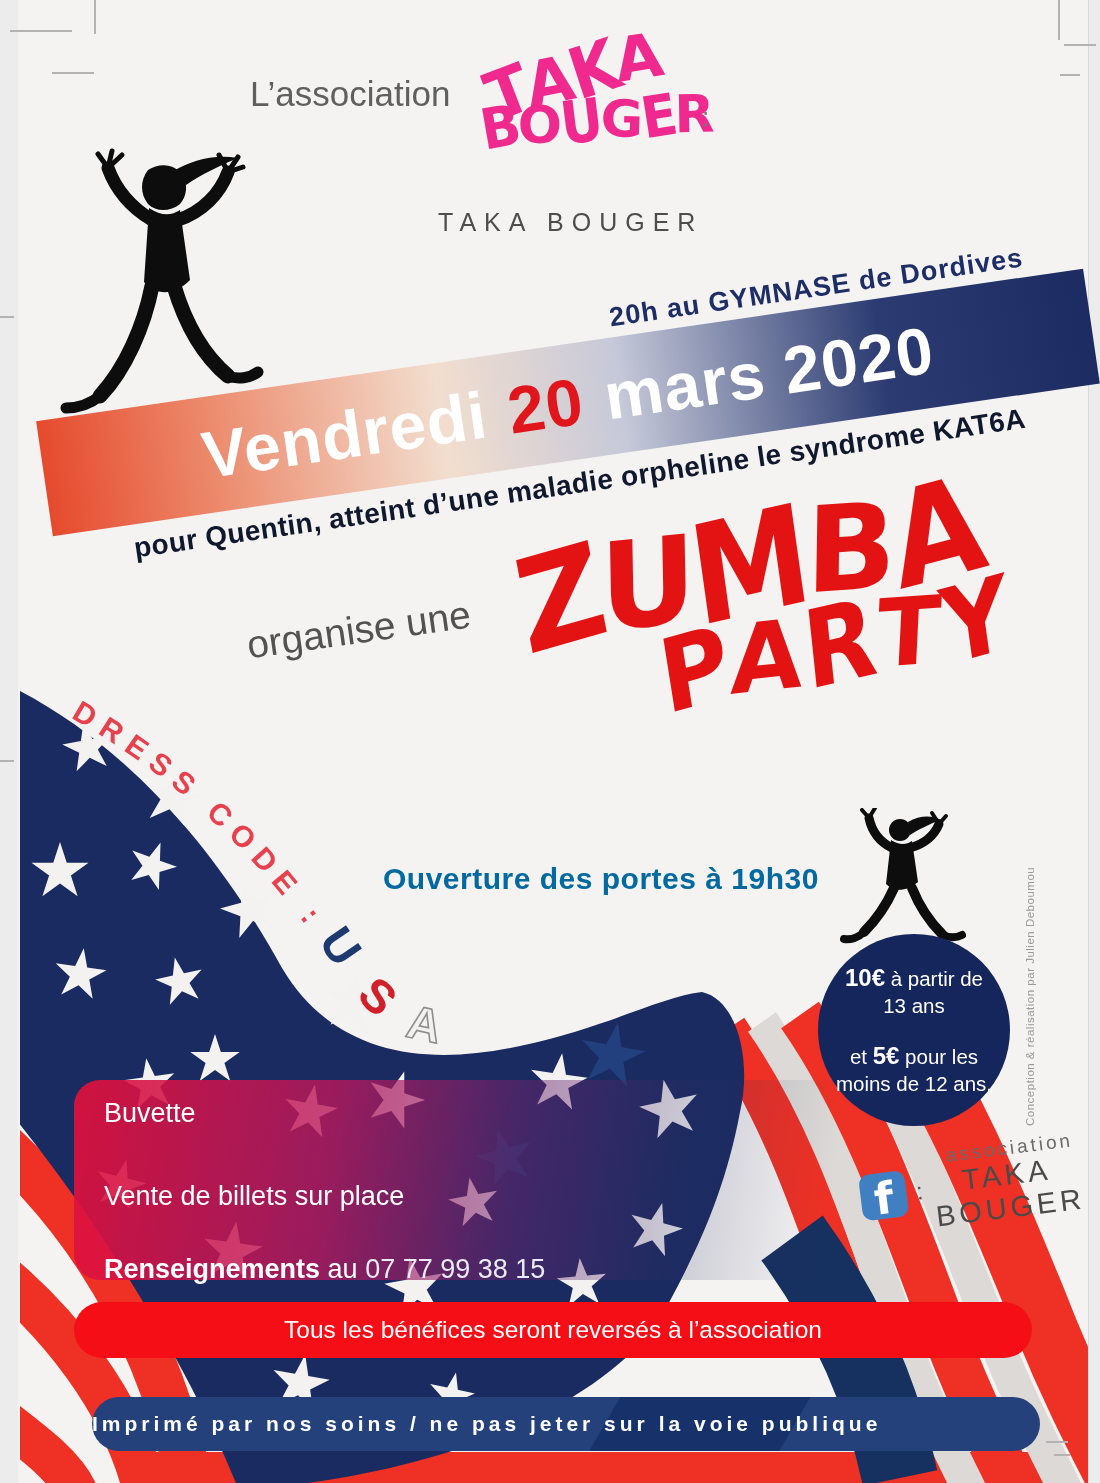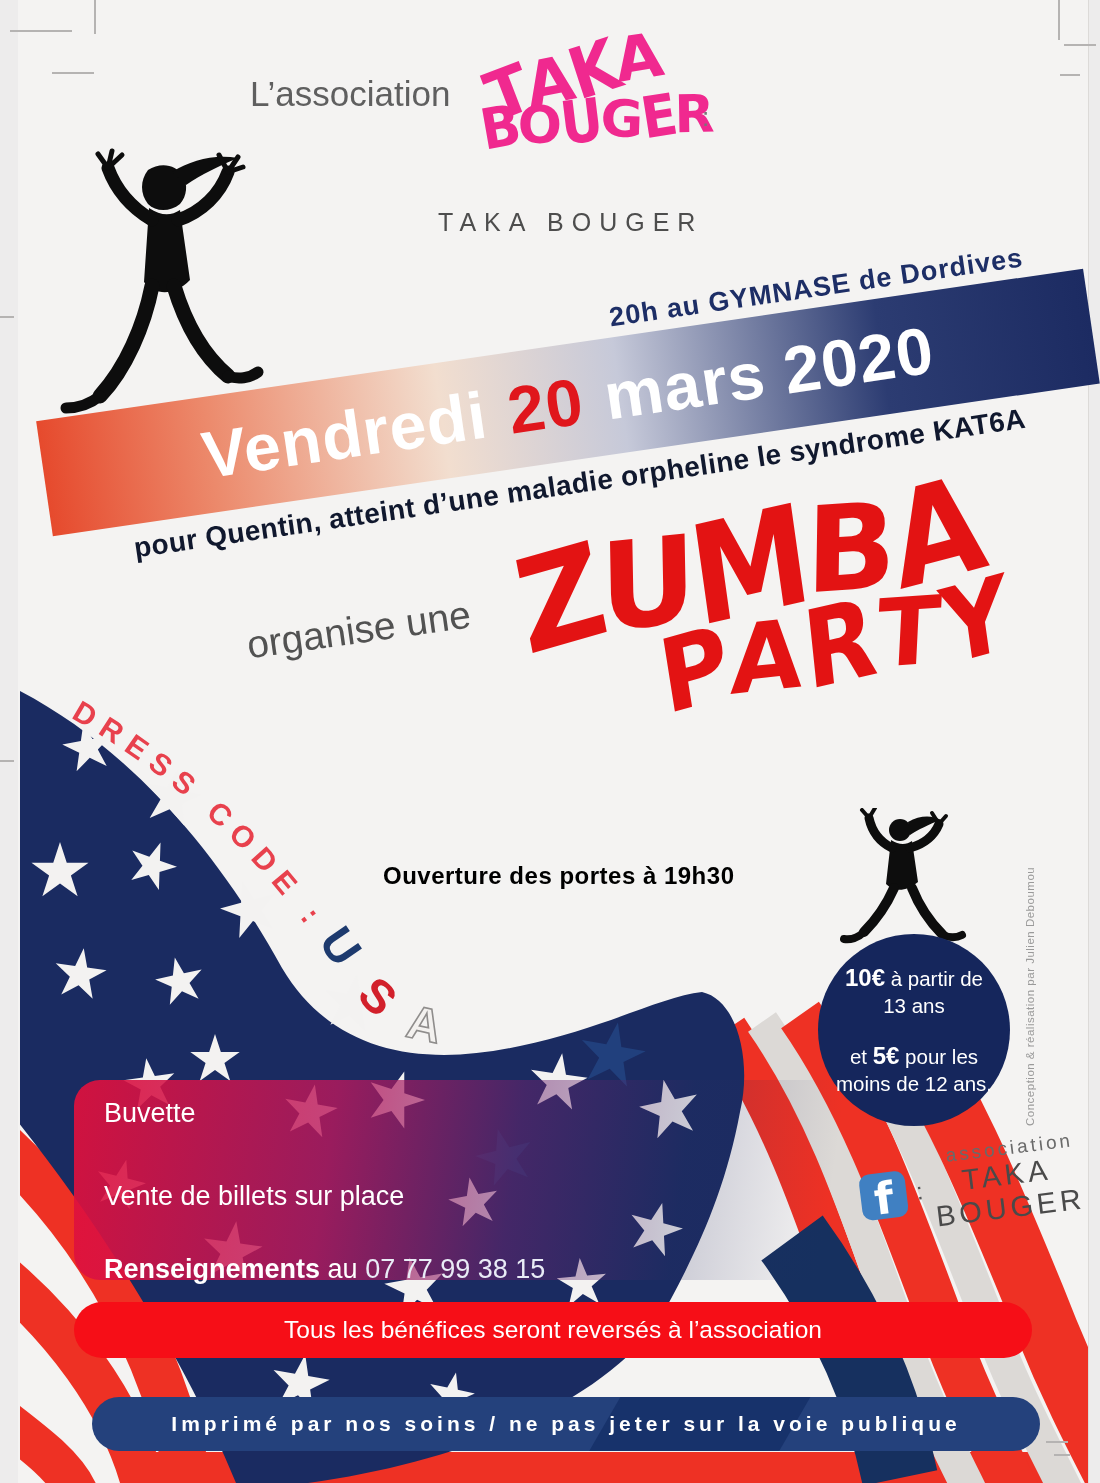--- a/index.html
+++ b/index.html
@@ -39,21 +39,21 @@
   .zumba .t1{display:block;font-size:120px;letter-spacing:-4px;transform:skewX(-5deg);}
   .zumba .t2{display:block;font-size:94px;letter-spacing:2px;margin:-14px 0 0 128px;transform:skewX(-7deg);}
   .graffiti .ch{display:inline-block;}
   .graffiti .ch0{transform:rotate(-6deg) scaleY(1.08);}
   .graffiti .ch1{transform:rotate(4deg);}
   .graffiti .ch2{transform:rotate(-3deg) scaleY(1.14);}
   .graffiti .ch3{transform:rotate(6deg) scaleY(.98);}
   .graffiti .ch4{transform:rotate(-5deg) scaleY(1.1);}
   .graffiti .ch5{transform:rotate(3deg);}
 
-  .doors{left:383px;top:862px;font-size:24px;font-weight:700;color:#000000;letter-spacing:.5px;}
+  .doors{left:383px;top:862px;font-size:30px;font-weight:700;color:#0369a1;letter-spacing:.5px;}
 
   
   .flag{left:0;top:640px;width:1100px;height:843px;}
 
   
   .price-circle{left:818px;top:934px;width:192px;height:192px;border-radius:50%;background:#15265c;
                 color:#fff;display:flex;flex-direction:column;align-items:center;justify-content:center;
                 text-align:center;font-size:20.5px;line-height:1.3;padding:0 14px;box-sizing:border-box;}
   .price-circle .pl{margin-bottom:20px;}
   .price-circle .pb{font-weight:800;font-size:24px;}
@@ -81,21 +81,21 @@
   .info-panel .r2{margin-top:52px;}
   .info-panel .r3{margin-top:42px;}
   .info-panel .b{font-weight:800;}
   .info-panel .num{color:#e9ecf6;}
 
   
   .benefit-banner{left:74px;top:1302px;width:958px;height:56px;border-radius:28px;background:#f60e17;
                   display:flex;align-items:center;justify-content:center;color:#fff;font-size:24.5px;}
   .benefit-banner .b{font-weight:800;margin-left:8px;}
   .print-band{left:92px;top:1397px;width:948px;height:54px;border-radius:28px;background:#24417c;
-              overflow:hidden;display:flex;align-items:center;justify-content:center;}
+              overflow:hidden;display:flex;align-items:center;}
   .print-band .dark{position:absolute;left:54%;top:-4px;width:20%;height:120%;background:#17326b;
                     transform:skewX(-30deg);}
   .print-band .txt{position:relative;color:#fff;font-size:21px;font-weight:700;letter-spacing:4px;}
 </style>
 </head>
 <body>
 
 <div class="stage">
   <div class="poster"></div>
 

